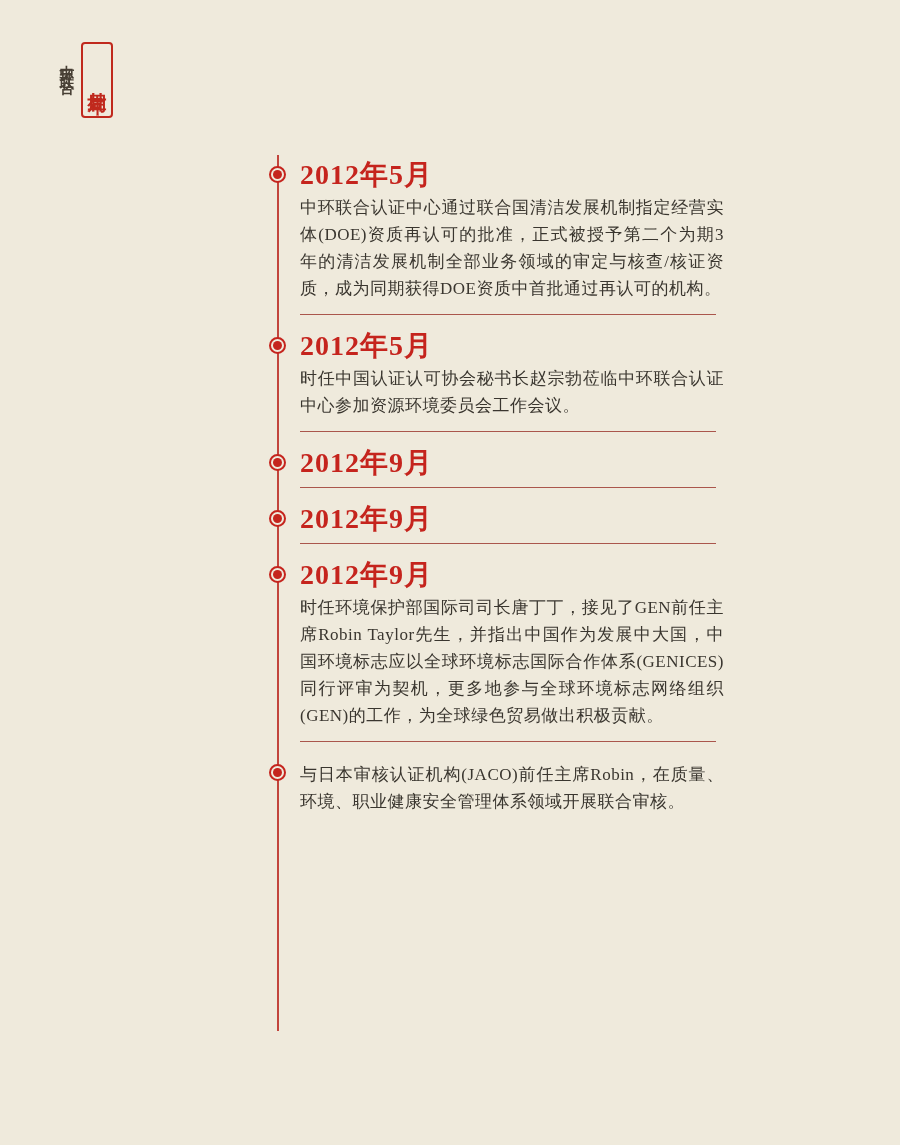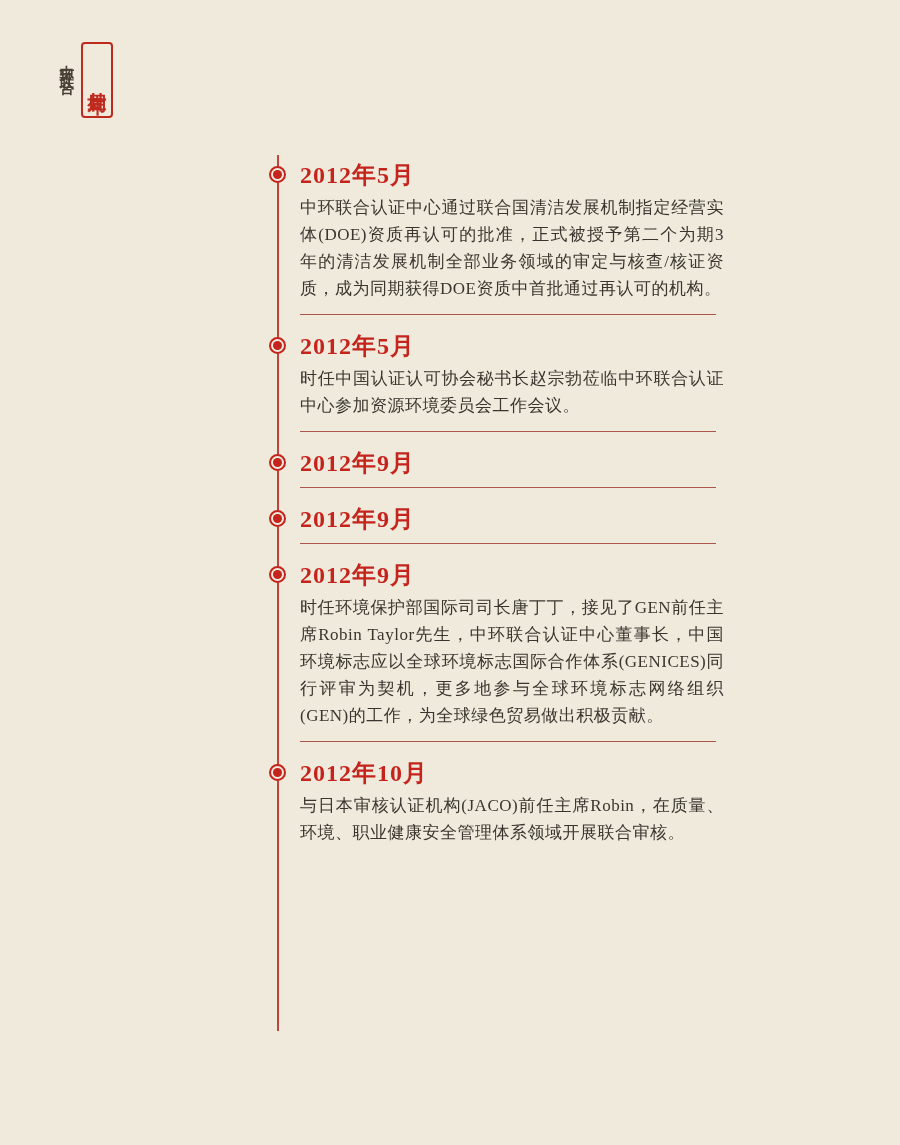--- a/index.html
+++ b/index.html
@@ -43,21 +43,21 @@
     left: 277px;
     top: 155px;
     width: 2px;
     height: 876px;
     background: #c2453c;
   }
 
   .entries { position: absolute; left: 300px; top: 163px; width: 424px; }
   .entry { position: relative; }
   .entry-date {
-    font-size: 24px;
+    font-size: 28px;
     line-height: 24px;
     font-weight: bold;
     color: #c5241d;
     letter-spacing: 1px;
     margin-bottom: 7px;
   }
   .entry-body {
     font-size: 17px;
     line-height: 27px;
     color: #3a362f;
@@ -129,25 +129,24 @@
       </span>
     <div class="entry-date">2012年9月</div>
   </div>
   <hr class="sep">
 
   <div class="entry">
     <span class="bullet">
         <span class="bullet-dot"></span>
       </span>
     <div class="entry-date">2012年9月</div>
-    <div class="entry-body">时任环境保护部国际司司长唐丁丁，接见了GEN前任主席Robin Taylor先生，中环联合认证中心董事长，中国环境标志应以全球环境标志国际合作体系(GENICES)同行评审为契机，更多地参与全球环境标志网络组织(GEN)的工作，为全球绿色贸易做出积极贡献。</div>
+    <div class="entry-body">时任环境保护部国际司司长唐丁丁，接见了GEN前任主席Robin Taylor先生，并指出中国作为发展中大国，中国环境标志应以全球环境标志国际合作体系(GENICES)同行评审为契机，更多地参与全球环境标志网络组织(GEN)的工作，为全球绿色贸易做出积极贡献。</div>
   </div>
   <hr class="sep">
 
   <div class="entry">
     <span class="bullet">
         <span class="bullet-dot"></span>
       </span>
-    <div class="entry-date">2012年10月</div>
     <div class="entry-body">与日本审核认证机构(JACO)前任主席Robin，在质量、环境、职业健康安全管理体系领域开展联合审核。</div>
   </div>
 
 </div>
 
 </body></html>

